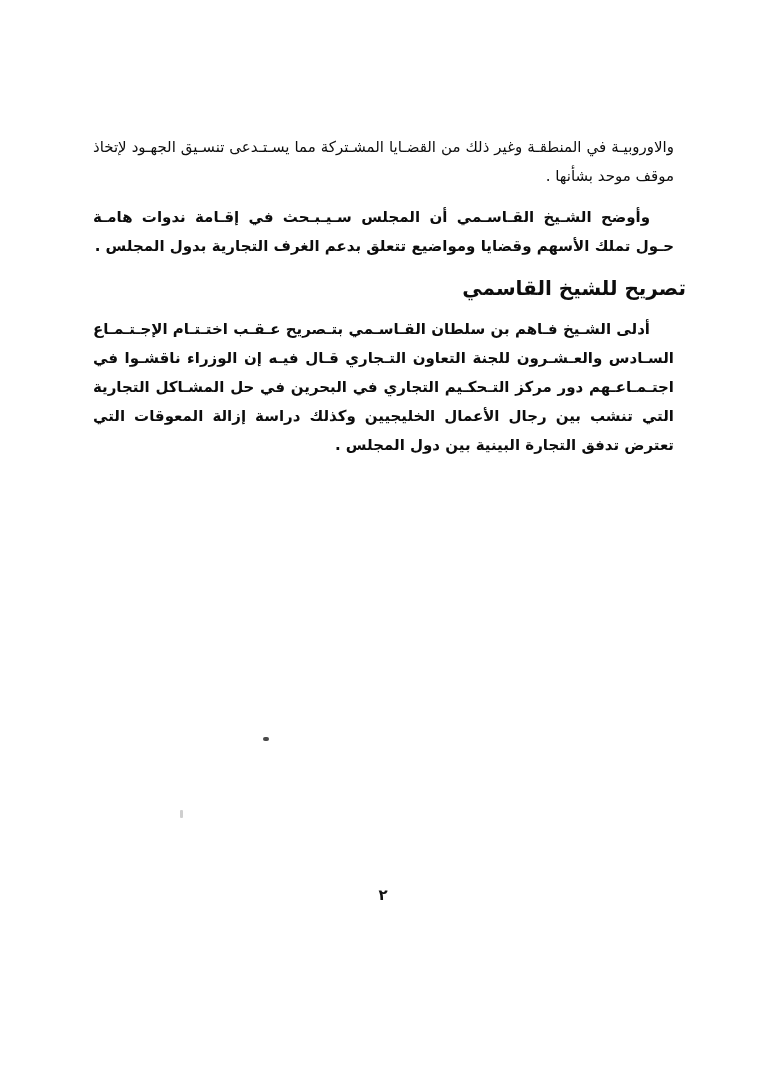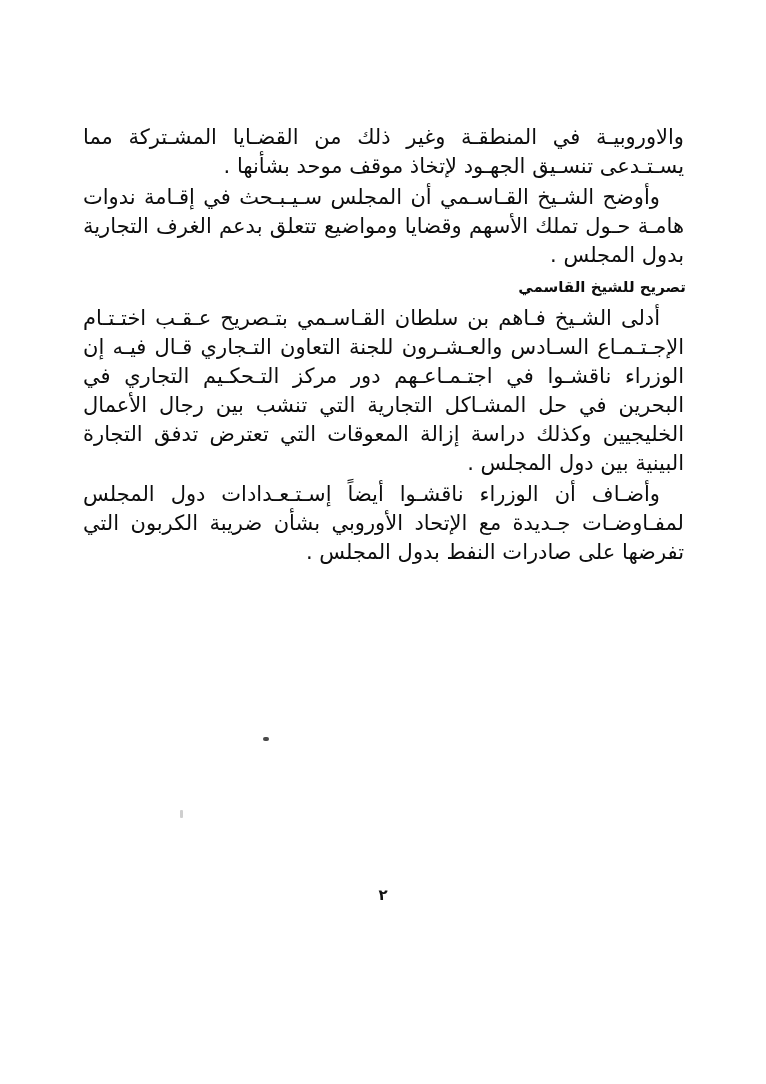--- a/index.html
+++ b/index.html
@@ -19,31 +19,32 @@
   .text-block {
     position: absolute;
     top: 121px;
     right: 80px;
     width: 605px;
     direction: rtl;
     text-align: justify;
     text-justify: inter-word;
   }
   .text-block p.body {
-    margin: 2px;
-    font-size: 21px;
+    margin: 12px;
+    font-size: 15px;
     line-height: 29px;
     font-weight: normal;
   }
   .text-block p.indent {
     text-indent: 24px; 
+    font-weight: bold;
   }
   .text-block h2.heading {
     margin: 0;
-    font-size: 15px;
+    font-size: 20px;
     line-height: 30px;
     font-weight: bold;
     text-align: right;
     letter-spacing: 0.2px;
   }
   .page-number {
     position: absolute;
     top: 886px;
     left: 0;
     right: 0;
@@ -81,21 +82,20 @@
   <main class="text-block" dir="rtl">
 
     <p class="body">والاوروبيـة في المنطقـة وغير ذلك من القضـايا المشـتركة مما يسـتـدعى تنسـيق الجهـود لإتخاذ موقف موحد بشأنها .</p>
 
     <p class="body indent">وأوضح الشـيخ القـاسـمي أن المجلس سـيـبـحث في إقـامة ندوات هامـة حـول تملك الأسهم وقضايا ومواضيع تتعلق بدعم الغرف التجارية بدول المجلس .</p>
 
     <h2 class="heading">تصريح للشيخ القاسمي</h2>
 
     <p class="body indent">أدلى الشـيخ فـاهم بن سلطان القـاسـمي بتـصريح عـقـب اختـتـام الإجـتـمـاع السـادس والعـشـرون للجنة التعاون التـجاري قـال فيـه إن الوزراء ناقشـوا في اجتـمـاعـهم دور مركز التـحكـيم التجاري في البحرين في حل المشـاكل التجارية التي تنشب بين رجال الأعمال الخليجيين وكذلك دراسة إزالة المعوقات التي تعترض تدفق التجارة البينية بين دول المجلس .</p>
 
-    <p class="body indent">وأضـاف أن الوزراء ناقشـوا أيضاً إسـتـعـدادات دول المجلس لمفـاوضـات جـديدة مع الإتحاد الأوروبي بشأن ضريبة الكربون التي تفرضها على صادرات النفط بدول المجلس .</p>
 
 
 
   </main>
 
   <div class="page-number">٢</div>
 
   <span class="speck speck-1"></span>
   <span class="speck speck-2"></span>
 

